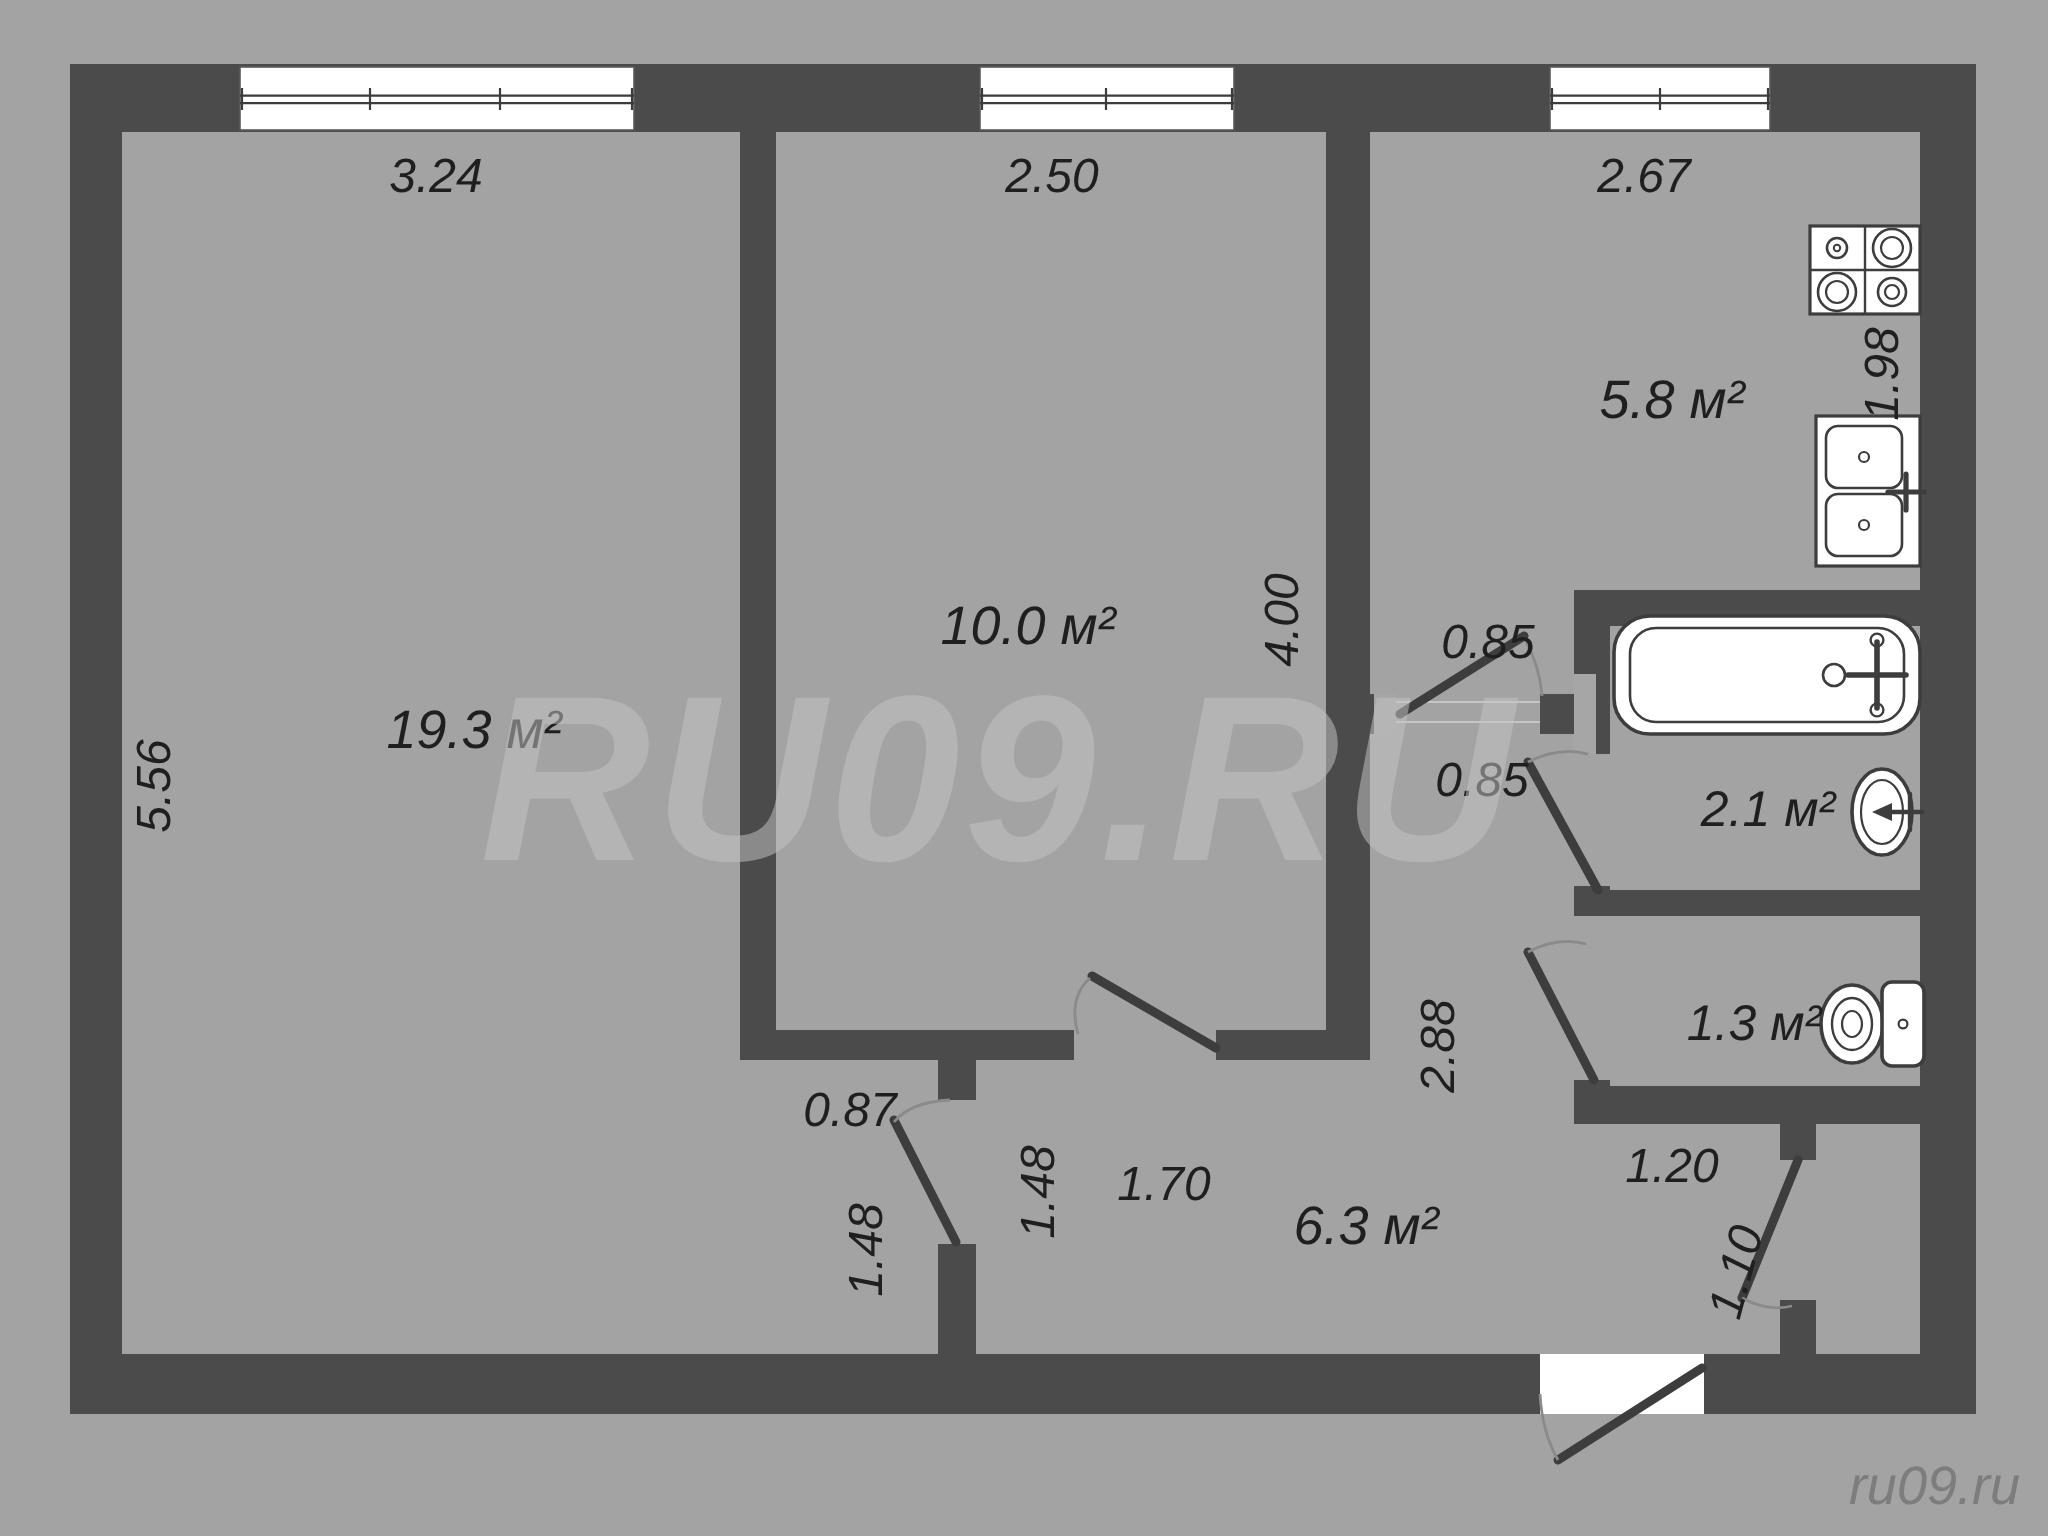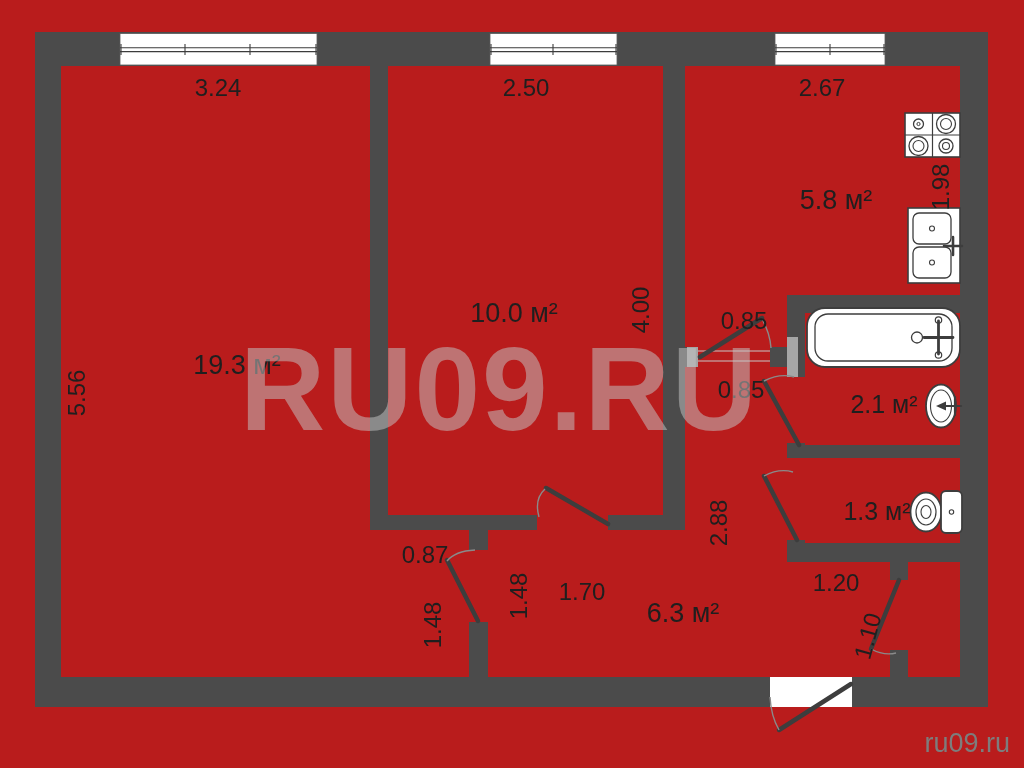--- a/index.html
+++ b/index.html
@@ -1,20 +1,20 @@
 <!DOCTYPE html>
 <html style="--wall: #4b4b4b; --lintel: #a6a6a6; --text: #1f1f1f; --fixture: #3d3d3d; --arc: #8a8a8a; --watermark: #c4c4c4; --corner_mark: #7d7d7d;"><head>
 <meta charset="utf-8">
 <style>
   :root{
     --wall:#4b4b4b; --lintel:#a6a6a6; --text:#1f1f1f; --fixture:#3d3d3d;
     --arc:#8a8a8a; --thin:#3c3c3c; --watermark:#c4c4c4; --corner_mark:#7d7d7d;
   }
   html,body{margin:0;padding:0;background:#ffffff;}
-  #stage{width:1024px;height:768px;position:relative;background:#b91c1c;overflow:hidden;}
+  #stage{width:1024px;height:768px;position:relative;background:#a3a3a3;overflow:hidden;font-style:italic;}
   svg{display:block;}
   .wall{fill:var(--wall);stroke:none;}
   .lintel{fill:var(--lintel);stroke:none;}
   .winbox{fill:#ffffff;stroke:#5a5a5a;stroke-width:0.8;}
   .sill{stroke:var(--thin);stroke-width:1.1;fill:none;}
   .tick{stroke:var(--thin);stroke-width:1.1;}
   .leaf{stroke:var(--fixture);stroke-width:4.5;stroke-linecap:round;}
   .arc{stroke:var(--arc);stroke-width:1.4;fill:none;}
   .thresh{stroke:#c6c6c6;stroke-width:1;}
   .fx{stroke:var(--fixture);fill:#ffffff;}

